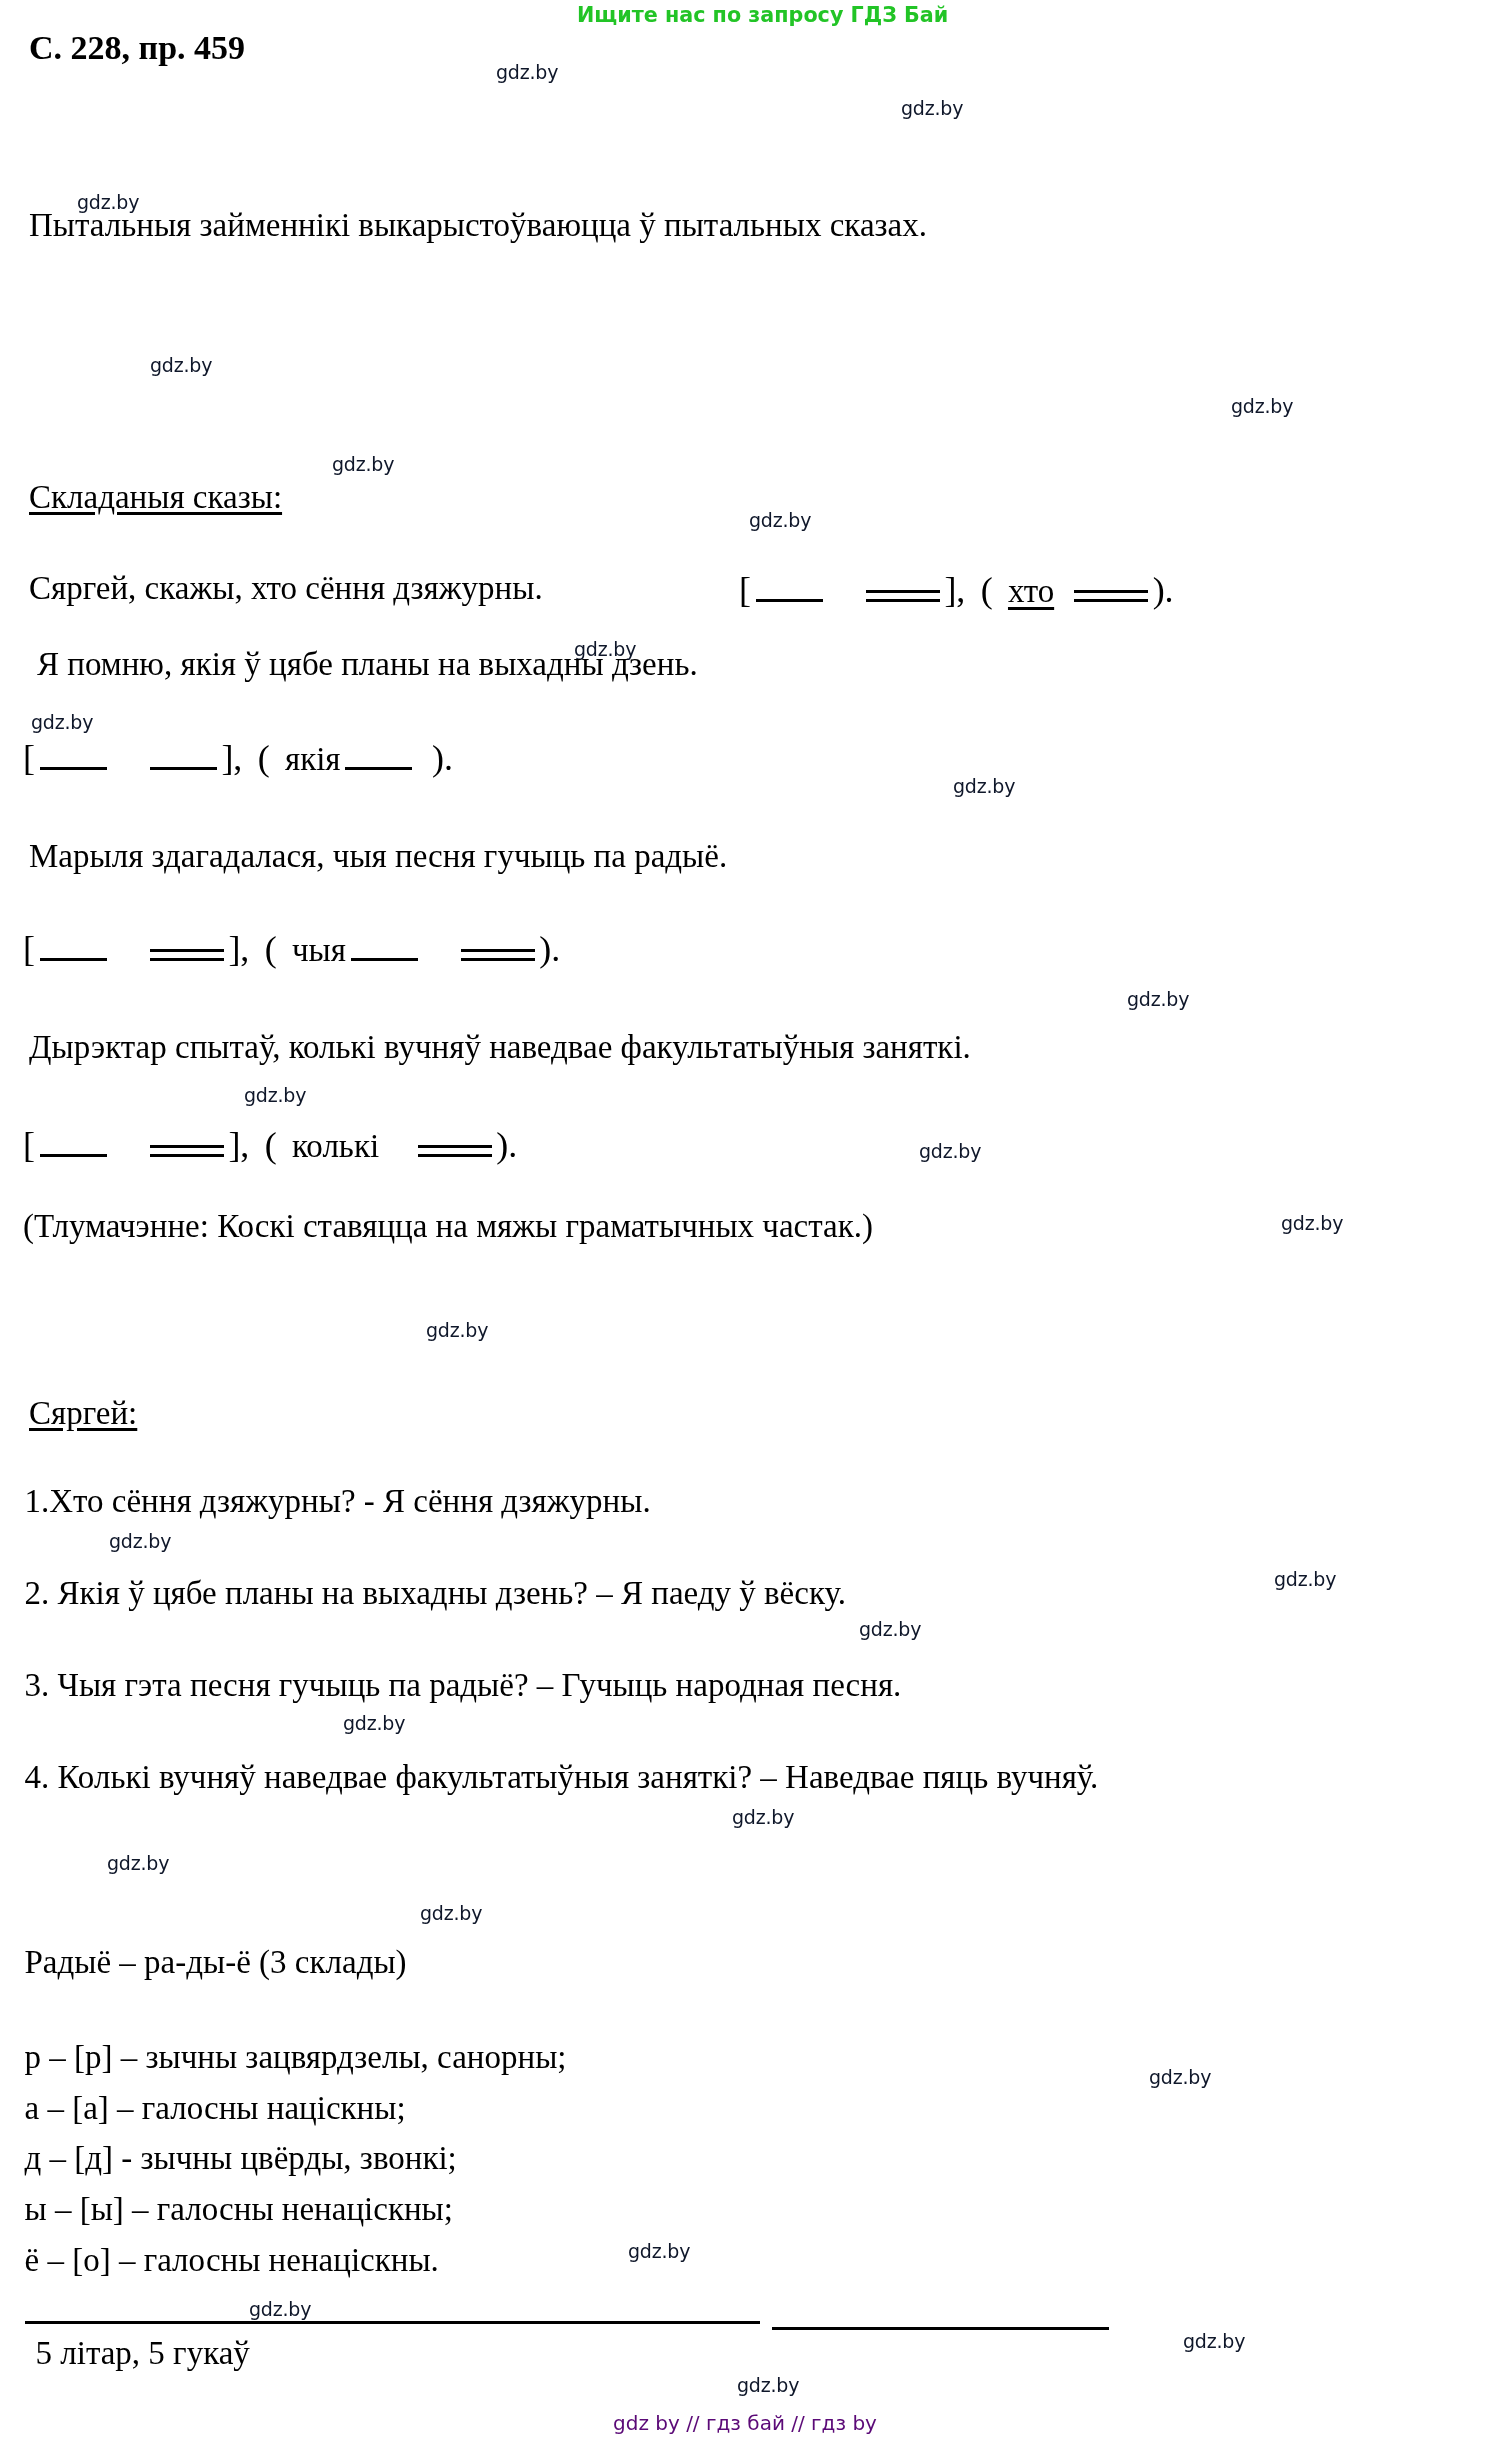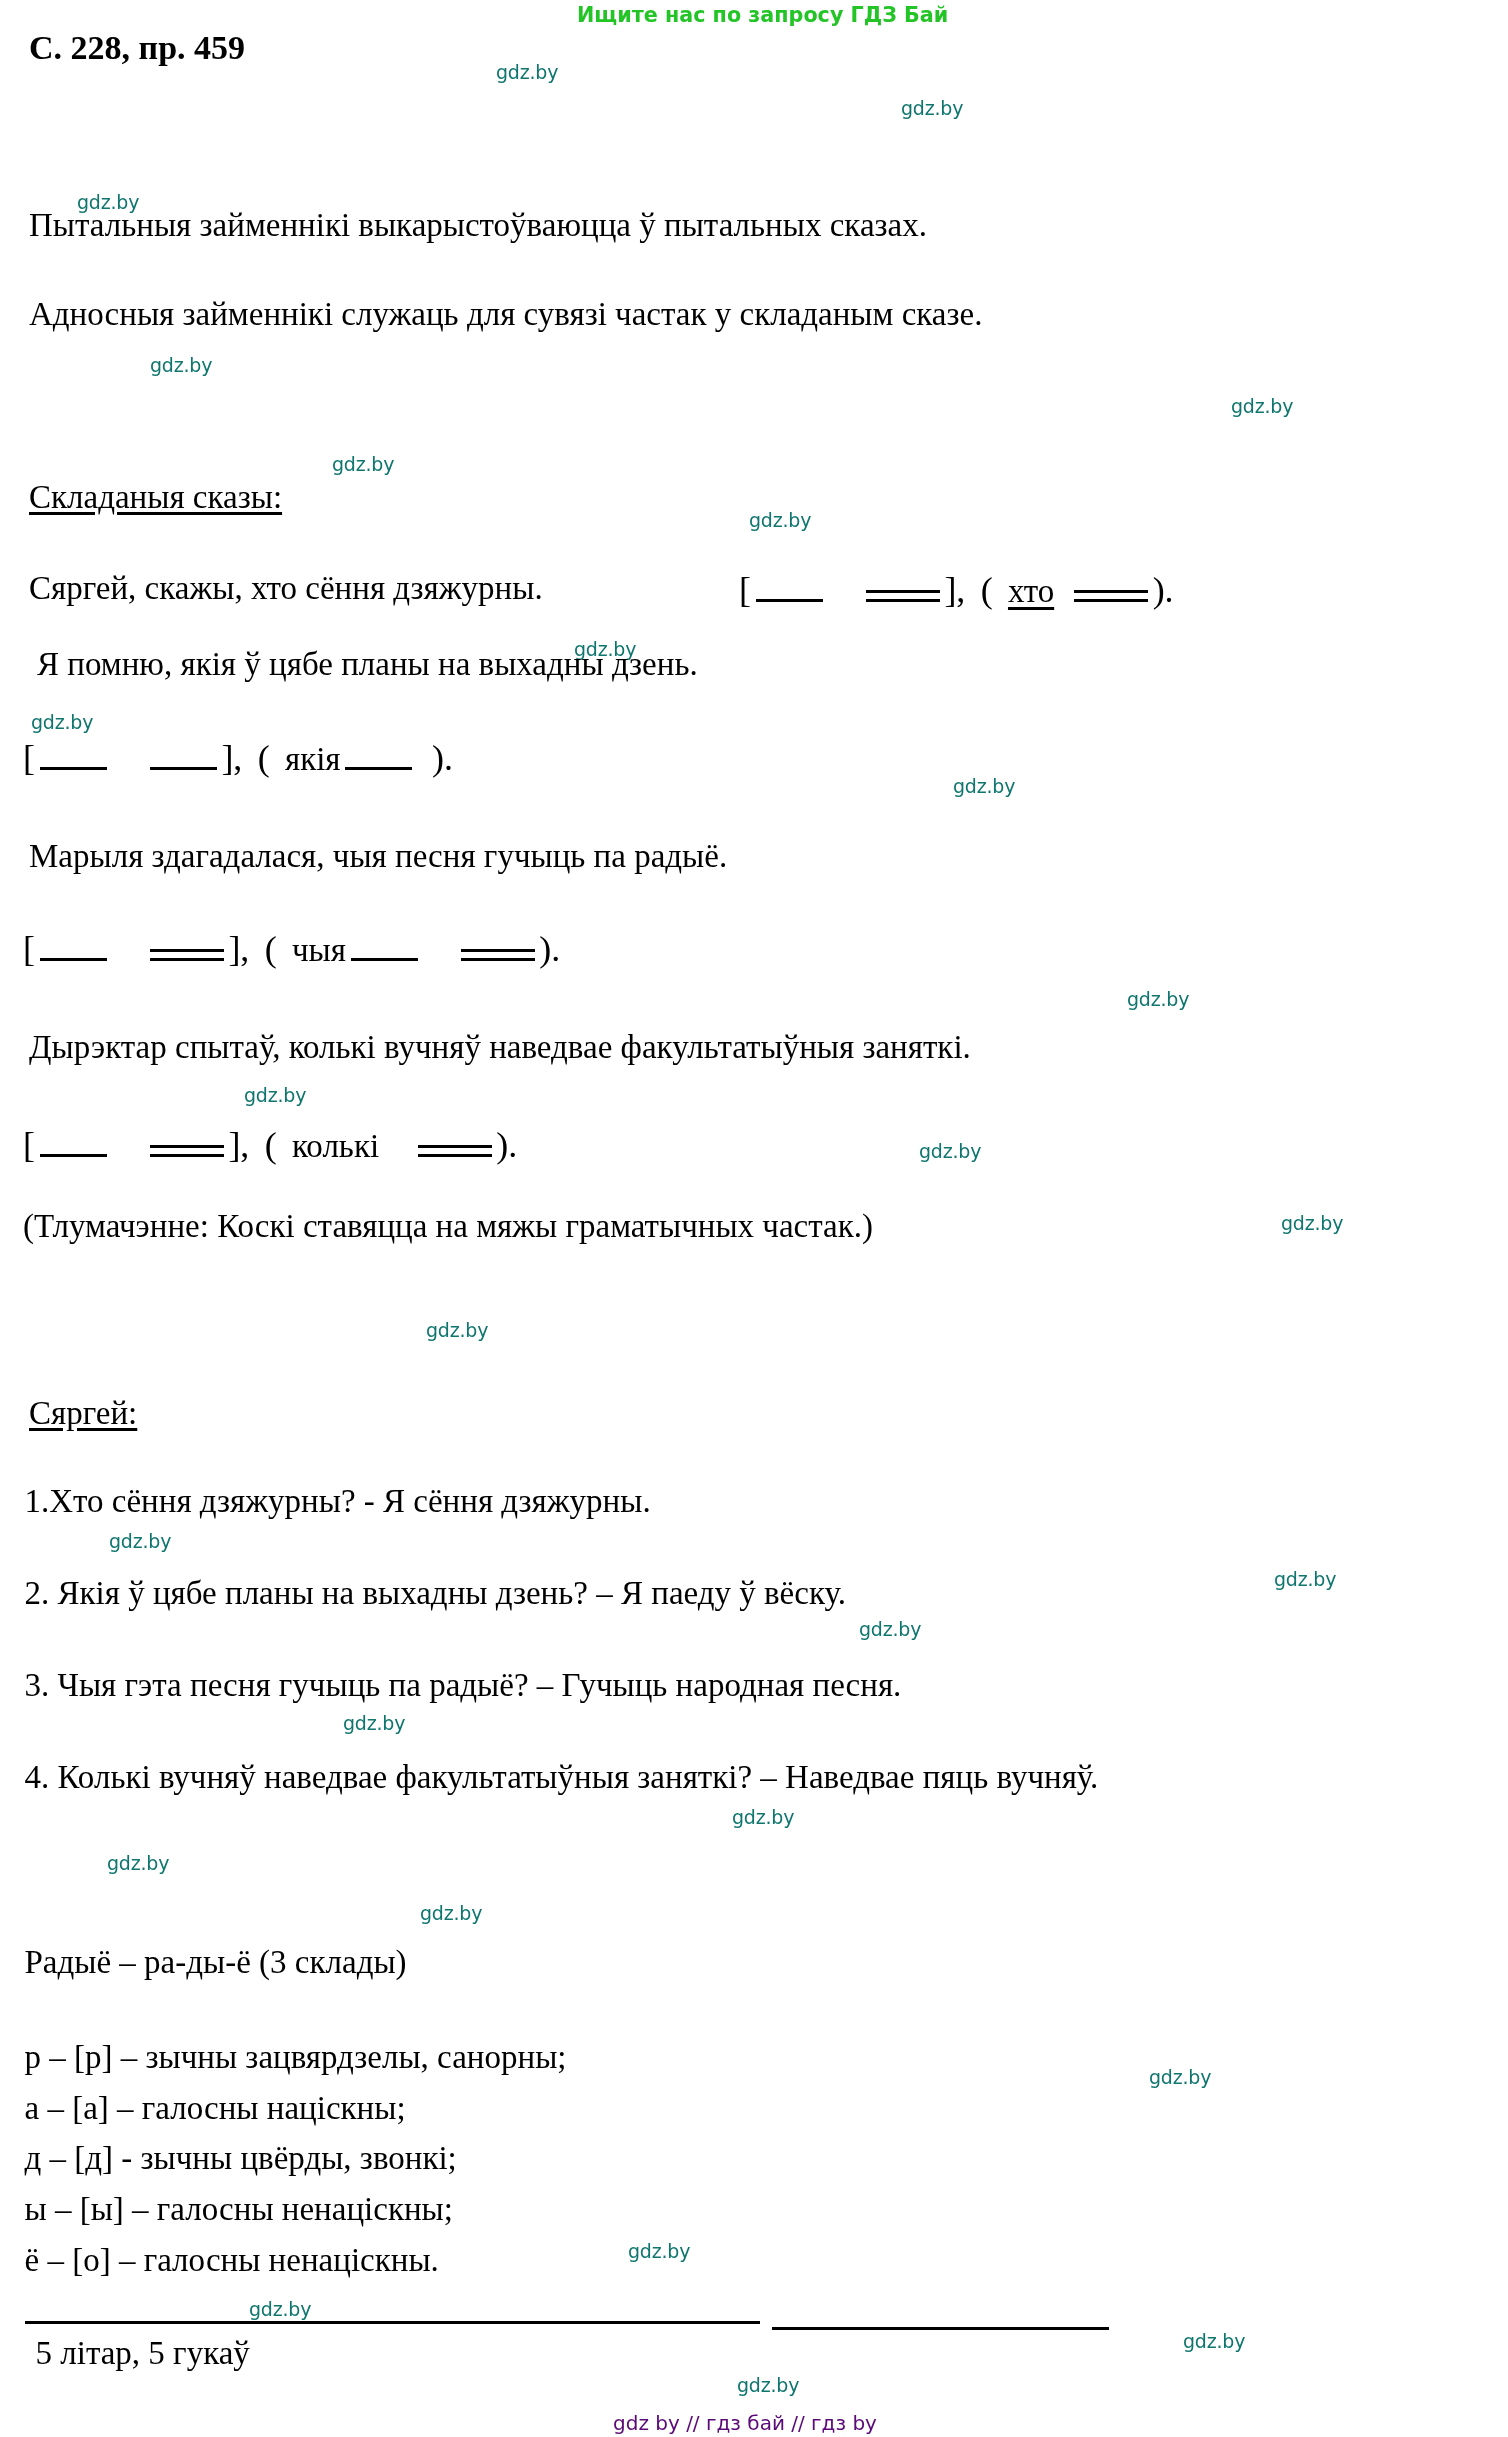--- a/index.html
+++ b/index.html
@@ -18,21 +18,21 @@
   .page {
     position: relative;
     width: 1509px;
     height: 1872px;
   }
   
   .wm {
     position: absolute;
     font-family: "DejaVu Sans", sans-serif;
     font-size: 19px;
-    color: #0f766e;
+    color: #0f172a;
     white-space: nowrap;
     letter-spacing: -0.2px;
     font-weight: 400;
   }
   .promo {
     position: absolute;
     font-family: "DejaVu Sans", sans-serif;
     font-weight: bold;
     font-size: 20.7px;
     color: #22c426;
@@ -139,21 +139,20 @@
   <div class="wm" style="left:420px; top:1902px;">gdz.by</div>
   <div class="wm" style="left:1149px; top:2066px;">gdz.by</div>
   <div class="wm" style="left:628px; top:2240px;">gdz.by</div>
   <div class="wm" style="left:249px; top:2298px;">gdz.by</div>
   <div class="wm" style="left:1183px; top:2330px;">gdz.by</div>
   <div class="wm" style="left:737px; top:2374px;">gdz.by</div>
 
   <div class="title" style="left:29px; top:29px;">С. 228, пр. 459</div>
 
   <div class="line" style="left:29px; top:208px;">Пытальныя займеннікі выкарыстоўваюцца ў пытальных сказах.</div>
-  <div class="line" style="left:29px; top:297px;">Адносныя займеннікі служаць для сувязі частак у складаным сказе.</div>
 
   <div class="line underlined" style="left:29px; top:480px;">Складаныя сказы:</div>
 
   <div class="line" style="left:29px; top:571px;">Сяргей, скажы, хто сёння дзяжурны.</div>
   <div class="scheme" style="left:739px; top:569px;">
     <span class="tok bracket">[</span>
     <span class="sub"></span>
     <span class="gap-md"></span>
     <span class="pred"></span>
     <span class="tok bracket">],</span>

